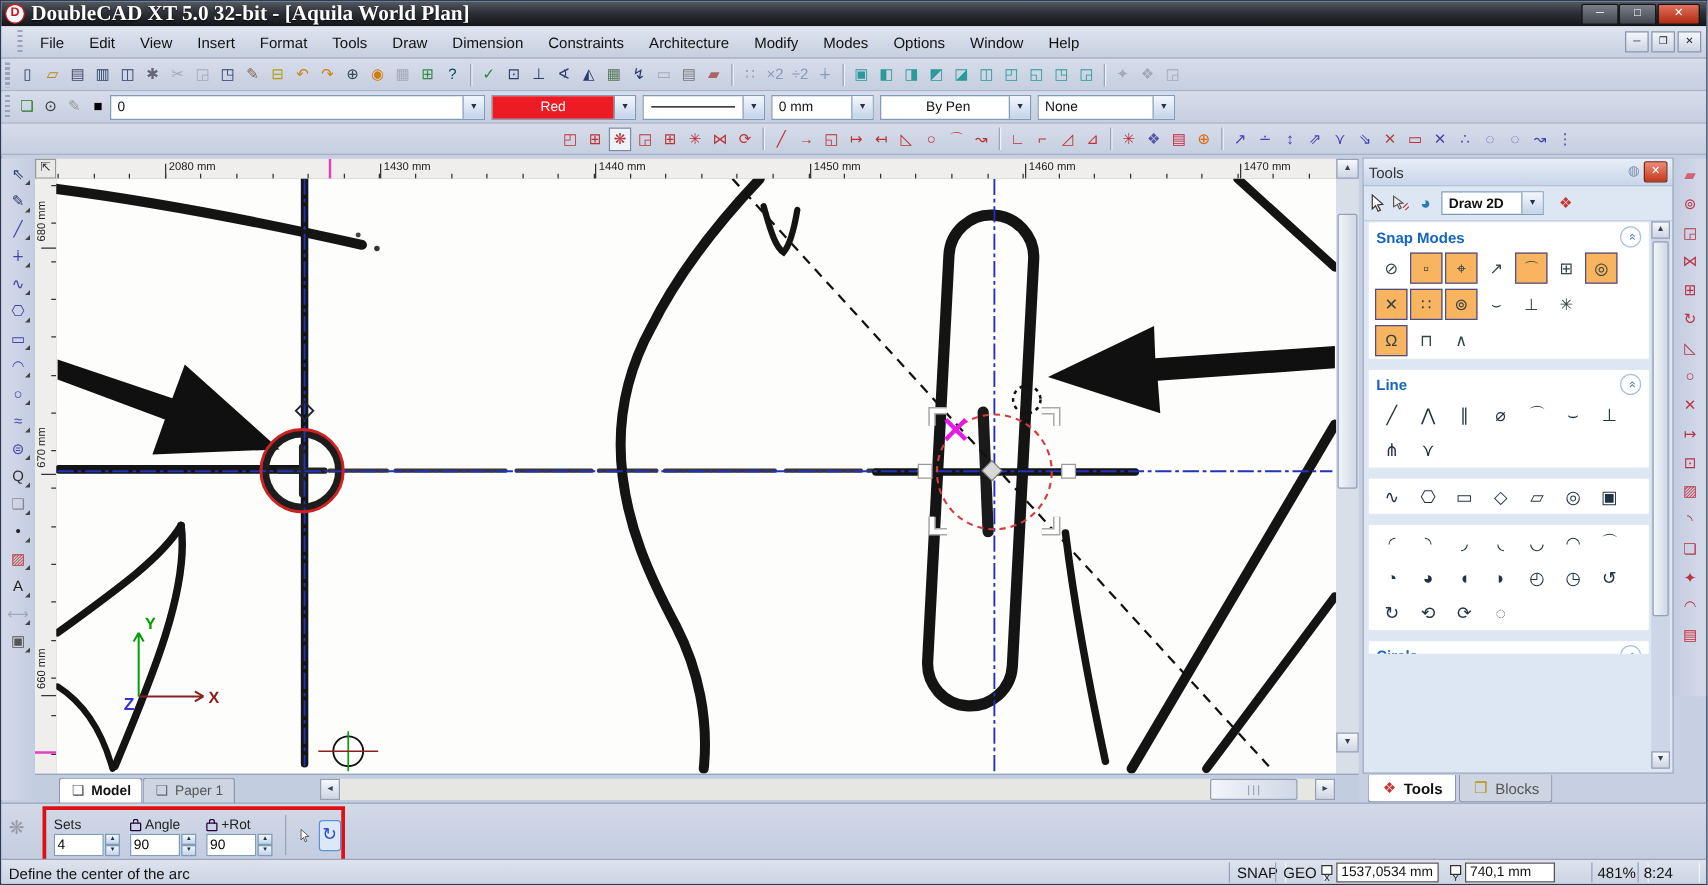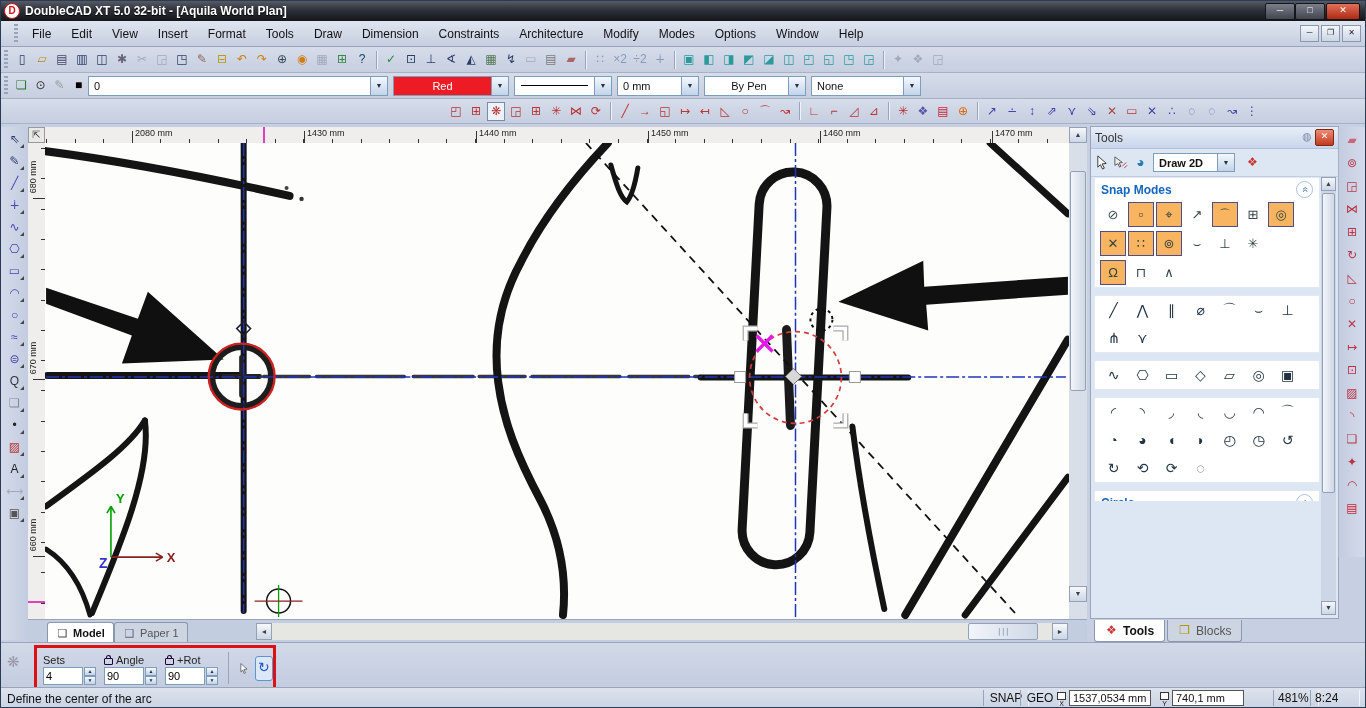--- a/index.html
+++ b/index.html
@@ -1,20 +1,20 @@
 <!DOCTYPE html>
 <html><head>
 <meta charset="utf-8">
 <style>
   html,body{margin:0;padding:0;background:#6b7890;font-family:"Liberation Sans","DejaVu Sans",sans-serif;}
   #app{position:relative;width:1366px;height:708px;background:#c7d0e2;overflow:hidden;border:1px solid #2b3a55;box-sizing:border-box;font-size:12px;color:#111;}
   
   #titlebar{position:absolute;left:0;top:0;width:100%;height:20px;background:linear-gradient(180deg,#565a64 0%,#2e3138 45%,#131519 100%);display:flex;align-items:center;color:#fff;}
   #applogo{width:14px;height:14px;border-radius:50%;background:#fff;border:1.5px solid #d31118;color:#d31118;font-weight:bold;font-size:10px;line-height:13px;text-align:center;margin:0 5px 0 3px;}
-  #apptitle{font-weight:bold;font-size:12px;text-shadow:0 1px 1px #000;}
+  #apptitle{font-weight:bold;font-size:17px;text-shadow:0 1px 1px #000;font-family:Liberation Serif, serif;}
   .wbtn{position:absolute;top:2px;width:28px;height:15px;background:linear-gradient(#7a7f8a,#41454e);border:1px solid #14161a;border-radius:2px;color:#fff;font-size:9px;line-height:13px;text-align:center;}
   #btn-close{right:5px;width:32px;background:linear-gradient(#e1705a,#b02a12);}
   #btn-max{right:40px;} #btn-min{right:70px;}
   
   #menubar{position:absolute;left:0;top:20px;width:100%;height:26px;background:linear-gradient(#dfe5f0,#c6cfe0);border-bottom:1px solid #9aa5bb;display:flex;align-items:center;padding-left:10px;box-sizing:border-box;}
   .mitem{padding:4px 10px;color:#111;}
   .mdibtns{position:absolute;right:4px;top:4px;display:flex;gap:2px;}
   .mdibtn{width:17px;height:15px;background:linear-gradient(#f4f7fb,#ccd5e4);border:1px solid #8b97ad;font-size:8px;line-height:14px;text-align:center;color:#223;}
   
   .tbrow{position:absolute;left:0;width:100%;background:linear-gradient(#d6dcea,#c6cfe0);border-bottom:1px solid #a8b2c6;display:flex;align-items:center;box-sizing:border-box;}
@@ -194,21 +194,21 @@
       <span class="dd">▼</span>
     </div>
     <div class="combo" style="width:98px">
       <span class="linesample"></span>
       <span class="dd">▼</span>
     </div>
     <div class="combo" style="width:82px">
       <span class="val">0 mm</span>
       <span class="dd">▼</span>
     </div>
-    <div class="combo" style="width:102px">
+    <div class="combo" style="width:121px">
       <span class="val" style="text-align:center">By Pen</span>
       <span class="dd">▼</span>
     </div>
     <div class="combo" style="width:110px">
       <span class="val">None</span>
       <span class="dd">▼</span>
     </div>
   </div>
 
   <div class="tbrow" id="tb3">
@@ -510,20 +510,24 @@
             <span class="snapbtn">⊥</span>
             <span class="snapbtn">✳</span>
           </div>
           <div class="secrow">
             <span class="snapbtn act">Ω</span>
             <span class="snapbtn">⊓</span>
             <span class="snapbtn">∧</span>
           </div>
         </div>
         <div class="section">
+          <div class="sechead">
+            <span class="sectitle">Line</span>
+            <span class="chev">«</span>
+          </div>
           <div class="secrow">
             <span class="plain">╱</span>
             <span class="plain">⋀</span>
             <span class="plain">∥</span>
             <span class="plain">⌀</span>
             <span class="plain">⌒</span>
             <span class="plain">⌣</span>
             <span class="plain">⊥</span>
           </div>
           <div class="secrow">

